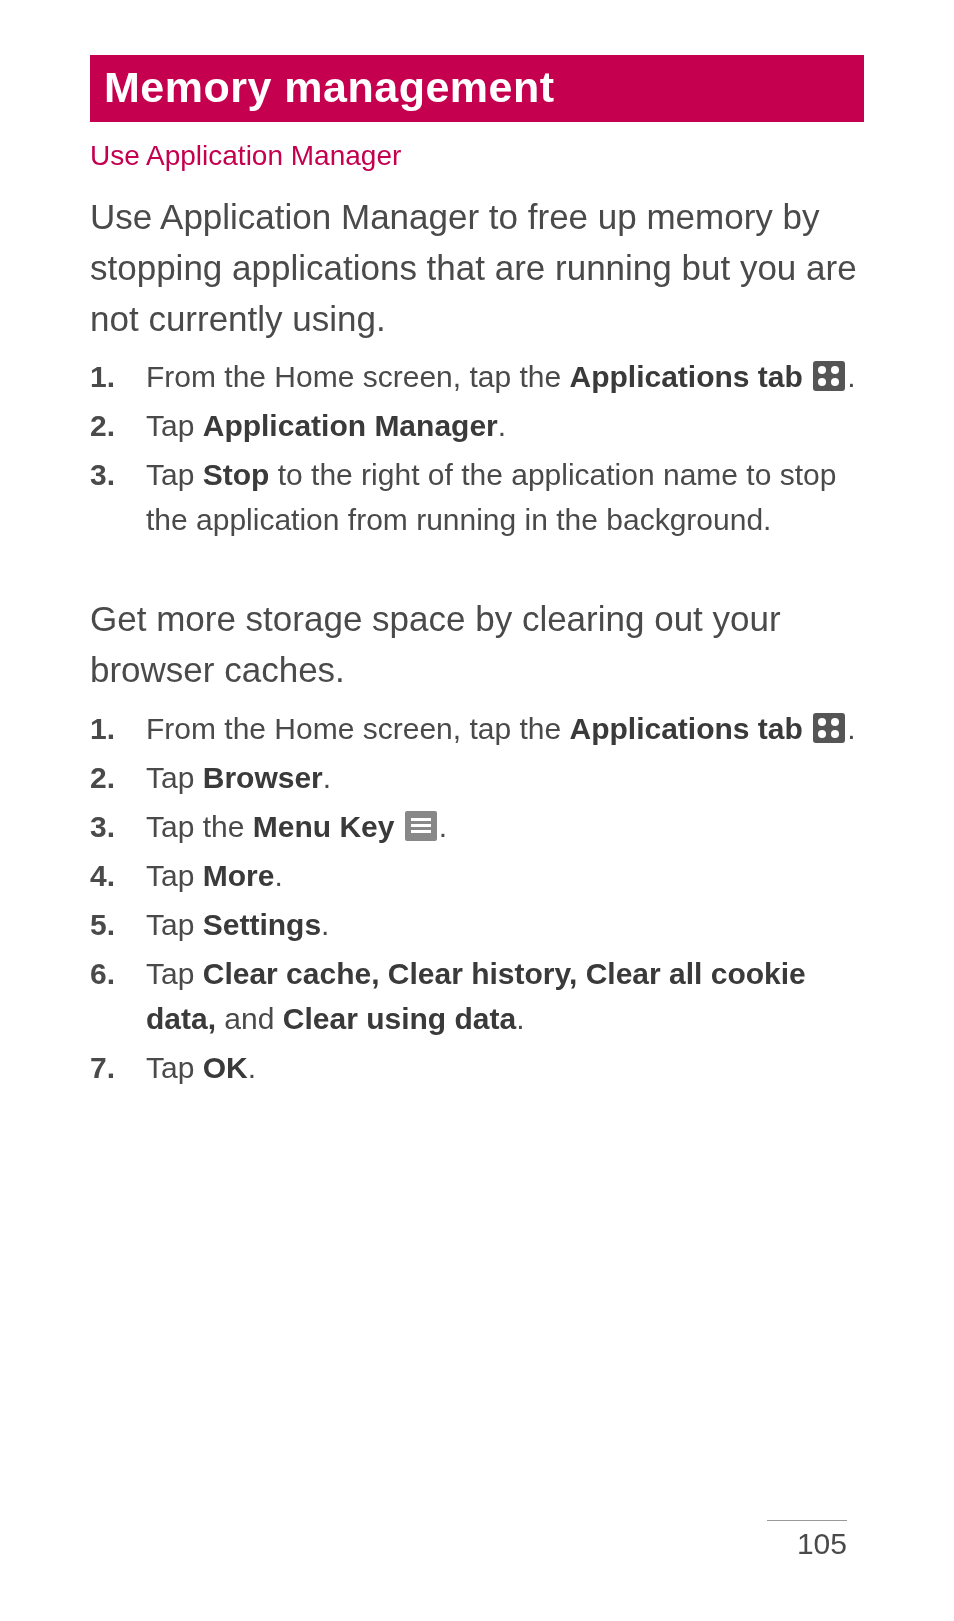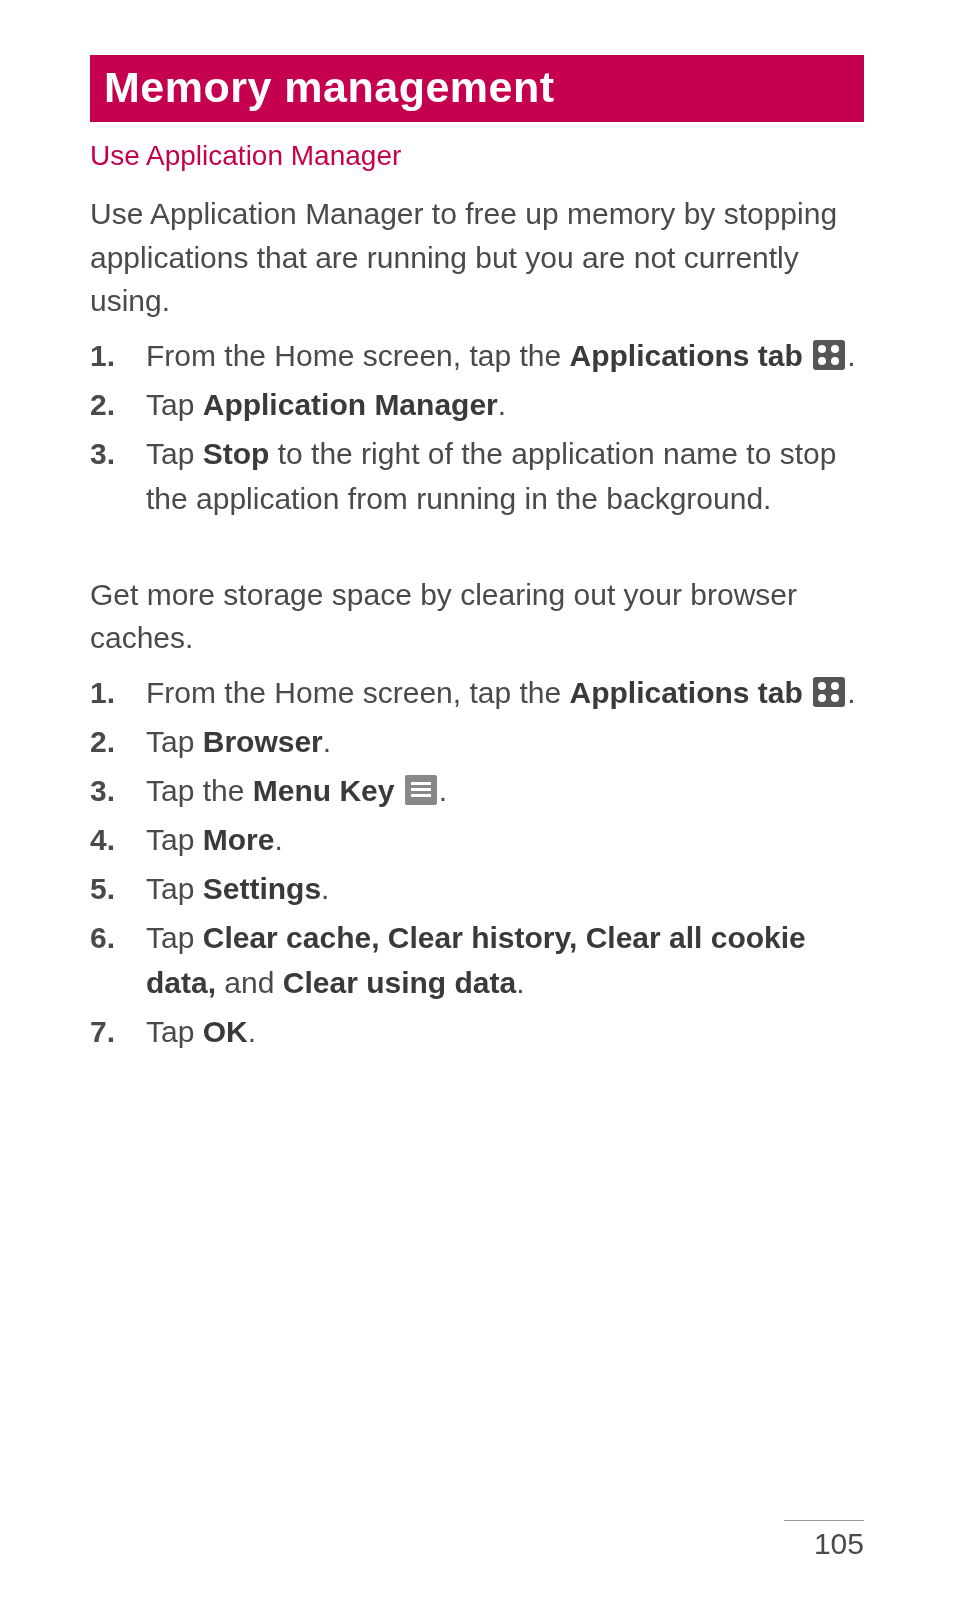--- a/index.html
+++ b/index.html
@@ -1,31 +1,31 @@
 <!DOCTYPE html>
 <html><head>
 <meta charset="utf-8">
 <style>
   * { box-sizing: border-box; margin: 0; padding: 0; }
   html, body { width: 954px; height: 1621px; background: #fff; font-family: "Helvetica Neue", Helvetica, Arial, sans-serif; color: #4a4a4a; }
   .page { position: relative; width: 954px; height: 1621px; padding: 55px 90px 0 90px; border-radius: 17px; }
   .header-bar { background: #c4004f; color: #fff; font-size: 43px; font-weight: 600; padding: 8px 14px 10px 14px; letter-spacing: 0.5px; }
   .section-title { color: #c4004f; font-size: 28px; font-weight: 400; margin-top: 18px; margin-bottom: 20px; }
-  .body-text { font-size: 30px; line-height: 1.45; color: #4a4a4a; font-weight: 300; margin-bottom: 10px; }
+  .body-text { font-size: 35px; line-height: 1.45; color: #4a4a4a; font-weight: 300; margin-bottom: 10px; }
   ol { list-style: none; padding-left: 0; }
   ol li { display: flex; font-size: 30px; line-height: 1.5; color: #4a4a4a; margin-bottom: 4px; }
   .num { font-weight: 700; min-width: 32px; }
   .li-body { flex: 1; font-weight: 300; margin-left: 24px; }
   .li-body b, .li-body strong { font-weight: 700; color: #3a3a3a; }
   .section-gap { height: 48px; }
   .apps-icon { display: inline-block; vertical-align: -4px; width: 32px; height: 30px; background: #555; border-radius: 3px; position: relative; margin: 0 2px; }
   .apps-icon::before { content: ""; position: absolute; left: 5px; top: 5px; width: 8px; height: 8px; background: #fff; border-radius: 50%; box-shadow: 13px 0 0 #fff, 0 12px 0 #fff, 13px 12px 0 #fff; }
   .menu-icon { display: inline-block; vertical-align: -4px; width: 32px; height: 30px; background: #888; border-radius: 2px; position: relative; margin: 0 2px; }
   .menu-icon::before { content: ""; position: absolute; left: 6px; right: 6px; top: 7px; height: 3px; background: #fff; box-shadow: 0 6px 0 #fff, 0 12px 0 #fff; }
-  .page-number { position: absolute; bottom: 60px; right: 90px; font-size: 30px; color: #4a4a4a; font-weight: 300; border-top: 1px solid #999; padding-top: 6px; width: 80px; text-align: right; }
+  .page-number { position: absolute; bottom: 60px; right: 107px; font-size: 30px; color: #4a4a4a; font-weight: 300; border-top: 1px solid #999; padding-top: 6px; width: 80px; text-align: right; }
 </style>
 </head>
 <body>
 
 <div class="page">
 
   <div class="header-bar">
     <span>Memory management</span>
   </div>
 

